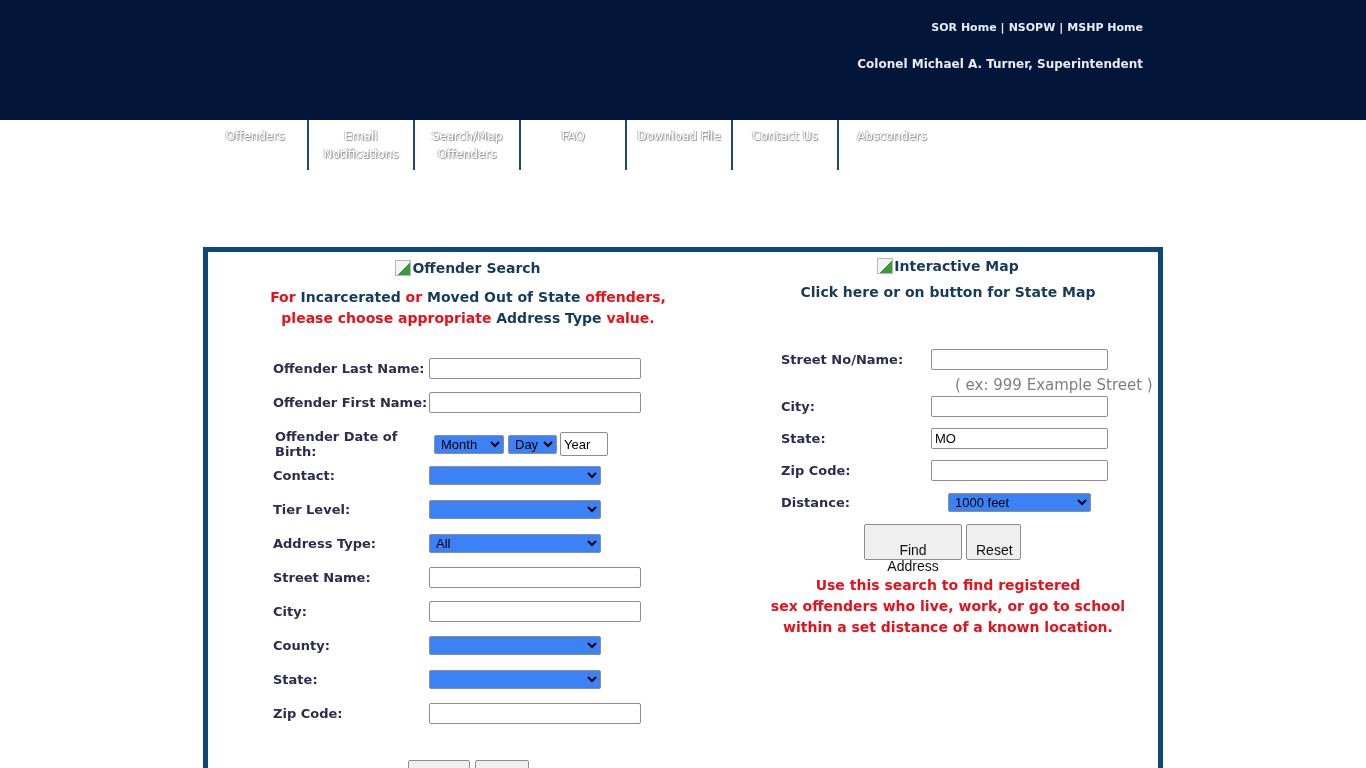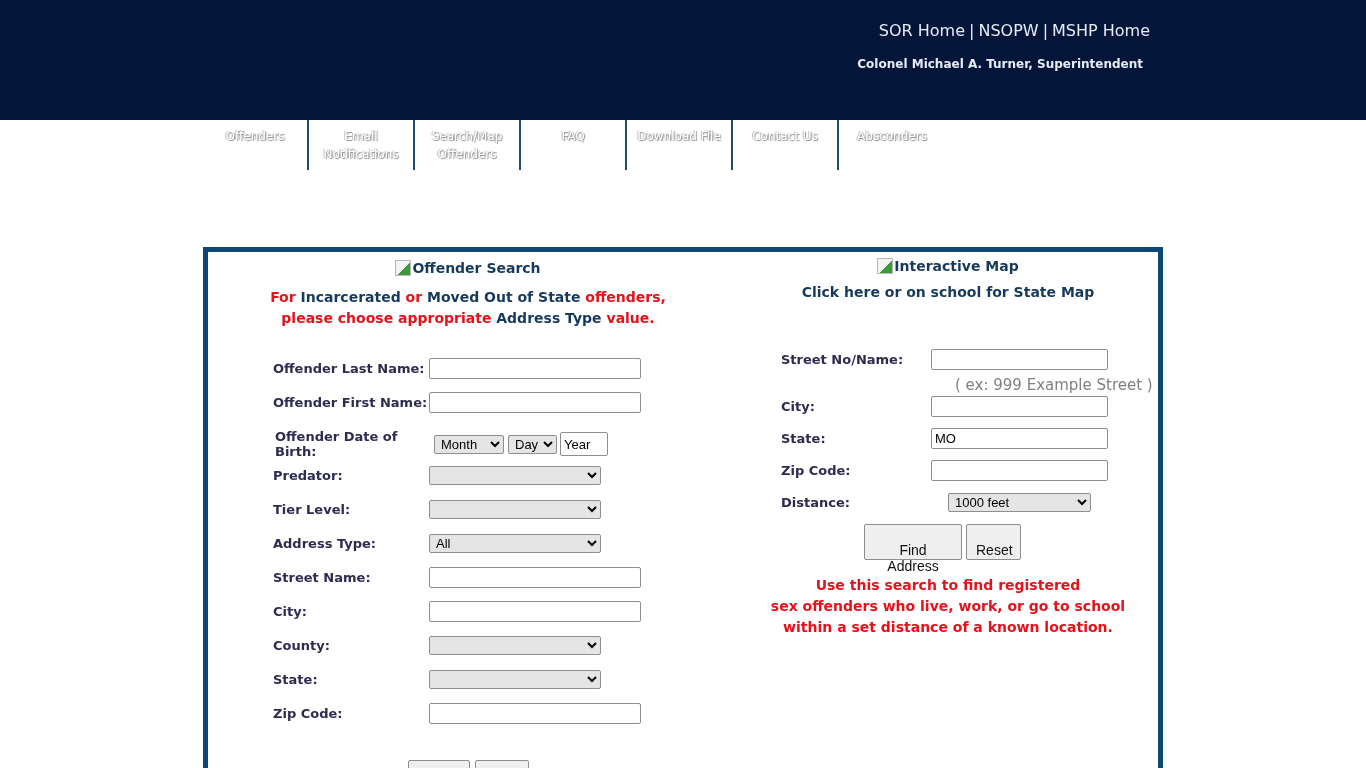--- a/index.html
+++ b/index.html
@@ -8,22 +8,22 @@
       width: 1366px; height: 768px; overflow: hidden;
       background: #ffffff;
       font-family: "DejaVu Sans", sans-serif;
       position: relative;
     }
     .header {
       position: absolute; left: 0; top: 0; width: 1366px; height: 120px;
       background: #03163a;
     }
     .header .links {
-      position: absolute; right: 216px; top: 21px;
-      color: #e8ecf5; font-size: 16px; font-weight: normal;
+      position: absolute; right: 223px; top: 21px;
+      color: #e8ecf5; font-size: 11px; font-weight: bold;
       white-space: nowrap;
     }
     .header .links a { color: #e8ecf5; text-decoration: none; }
     .header .links .sep { margin: 0 4px; }
     .header .supt {
       position: absolute; right: 223px; top: 57px;
       color: #e8ecf5; font-size: 12px; font-weight: bold; white-space: nowrap;
     }
     .nav {
       position: absolute; left: 203px; top: 120px; height: 50px;
@@ -66,21 +66,21 @@
     .row { position: absolute; display: flex; align-items: center; }
     .lbl { font-size: 13px; font-weight: bold; color: #2d2b50; }
     input[type=text] {
       height: 21px; border: 1px solid #8e8e8e; border-radius: 2px;
       font-family: "Liberation Sans", sans-serif; font-size: 13px; padding: 1px 3px;
       background: #fff;
     }
     select {
       height: 19px; border: 1px solid #8e8e8e; border-radius: 2px;
       font-family: "Liberation Sans", sans-serif; font-size: 13px;
-      background: #e5e5e5; padding: 0 2px;
+      background: #3b82f6; padding: 0 2px;
     }
     .btn {
       height: 26px; padding: 17px 9px;
       border: 1px solid #8e8e8e; border-radius: 2px;
       background: #efefef; font-family: "Liberation Sans", sans-serif; font-size: 14px;
       color: #111; cursor: pointer;
     }
     .hint { font-size: 15px; color: #808080; }
   </style>
 </head>
@@ -123,21 +123,21 @@
       <span class="lbl" style="width:156px;">Offender First Name:</span>
       <input type="text" style="width: 212px;" value="">
     </div>
     <div class="row" style="left:67px; top:177px;">
       <span class="lbl" style="width:159px;">Offender Date of Birth:</span>
       <select style="width:70px;"><option>Month</option></select>
       <select style="width:49px; margin-left:4px;"><option>Day</option></select>
       <input type="text" style="width: 48px; height: 24px; margin-left: 3px;" value="Year">
     </div>
     <div class="row" style="left:65px; top:214px;">
-      <span class="lbl" style="width:156px;">Predator:</span>
+      <span class="lbl" style="width:156px;">Contact:</span>
       <select style="width:172px;"><option></option></select>
     </div>
     <div class="row" style="left:65px; top:248px;">
       <span class="lbl" style="width:156px;">Tier Level:</span>
       <select style="width:172px;"><option></option></select>
     </div>
     <div class="row" style="left:65px; top:282px;">
       <span class="lbl" style="width:156px;">Address Type:</span>
       <select style="width:172px;"><option>All</option></select>
     </div>
@@ -165,21 +165,21 @@
       <button class="btn" style="width:62px;">Search</button>
       <button class="btn" style="width:54px; margin-left:5px;">Reset</button>
     </div>
   </div>
 
   <div class="col-right">
     <div class="img-title" style="position:absolute; left:0; top:6px; width:420px; cursor:pointer;">
       <span class="broken-img"></span>
       <span>Interactive Map</span>
     </div>
-    <div class="link-blue" style="position:absolute; left:0; top:32px; width:420px;">Click here or on school for State Map</div>
+    <div class="link-blue" style="position:absolute; left:0; top:32px; width:420px;">Click here or on button for State Map</div>
 
     <div class="row" style="left:43px; top:97px;">
       <span class="lbl" style="width:150px;">Street No/Name:</span>
       <input type="text" style="width: 177px;" value="">
     </div>
     <div class="hint" style="position:absolute; left:217px; top:124px;">( ex: 999 Example Street )</div>
     <div class="row" style="left:43px; top:144px;">
       <span class="lbl" style="width:150px;">City:</span>
       <input type="text" style="width: 177px;" value="">
     </div>

